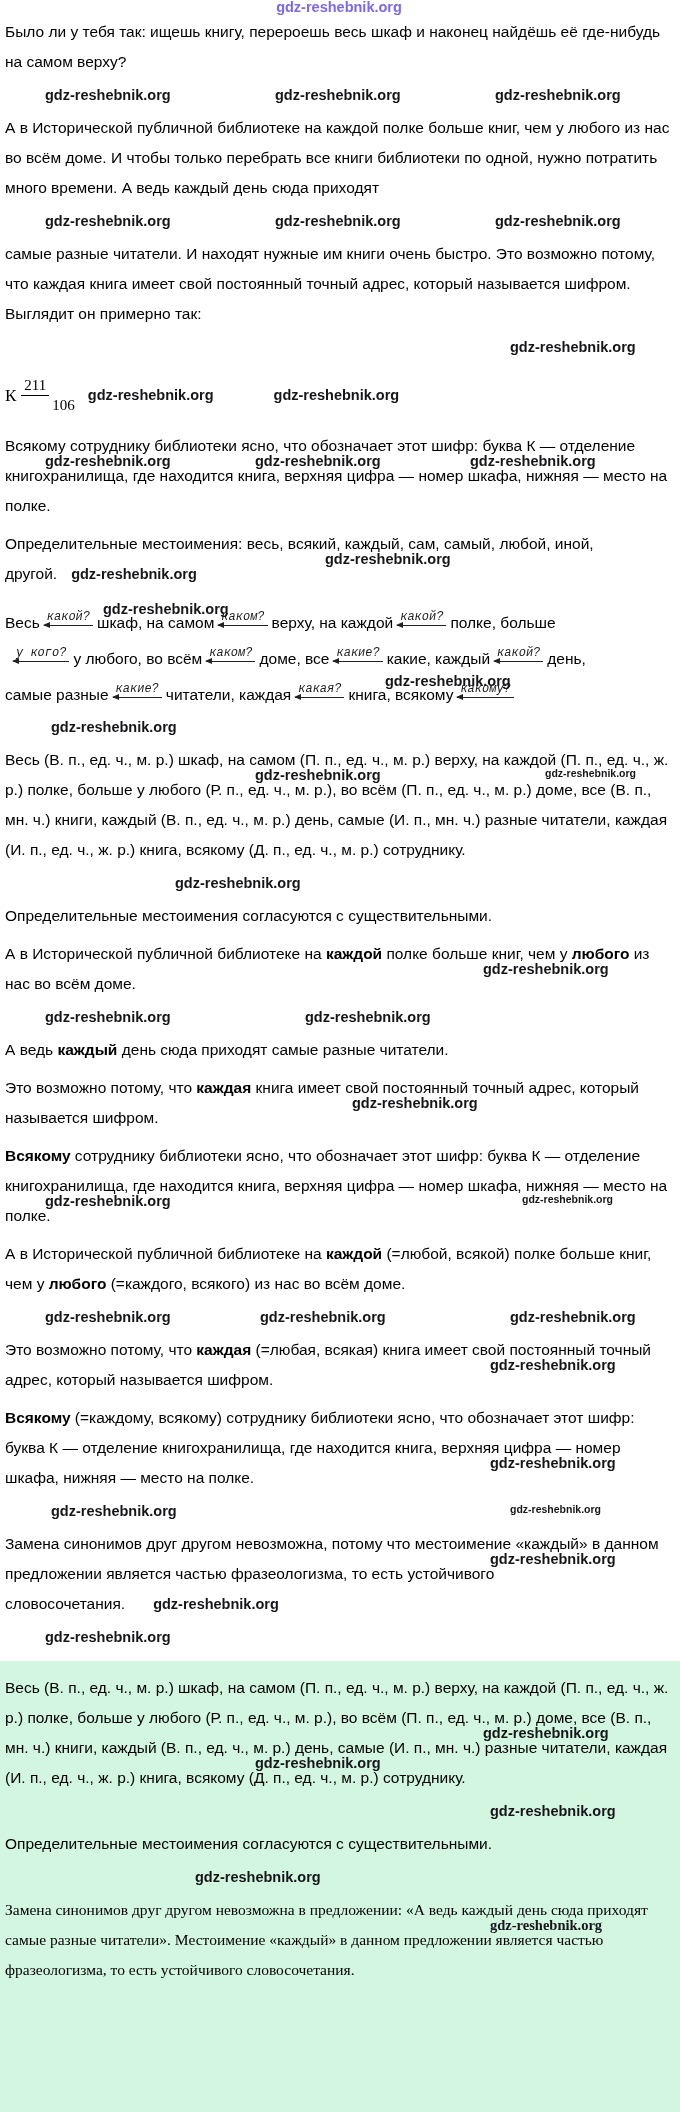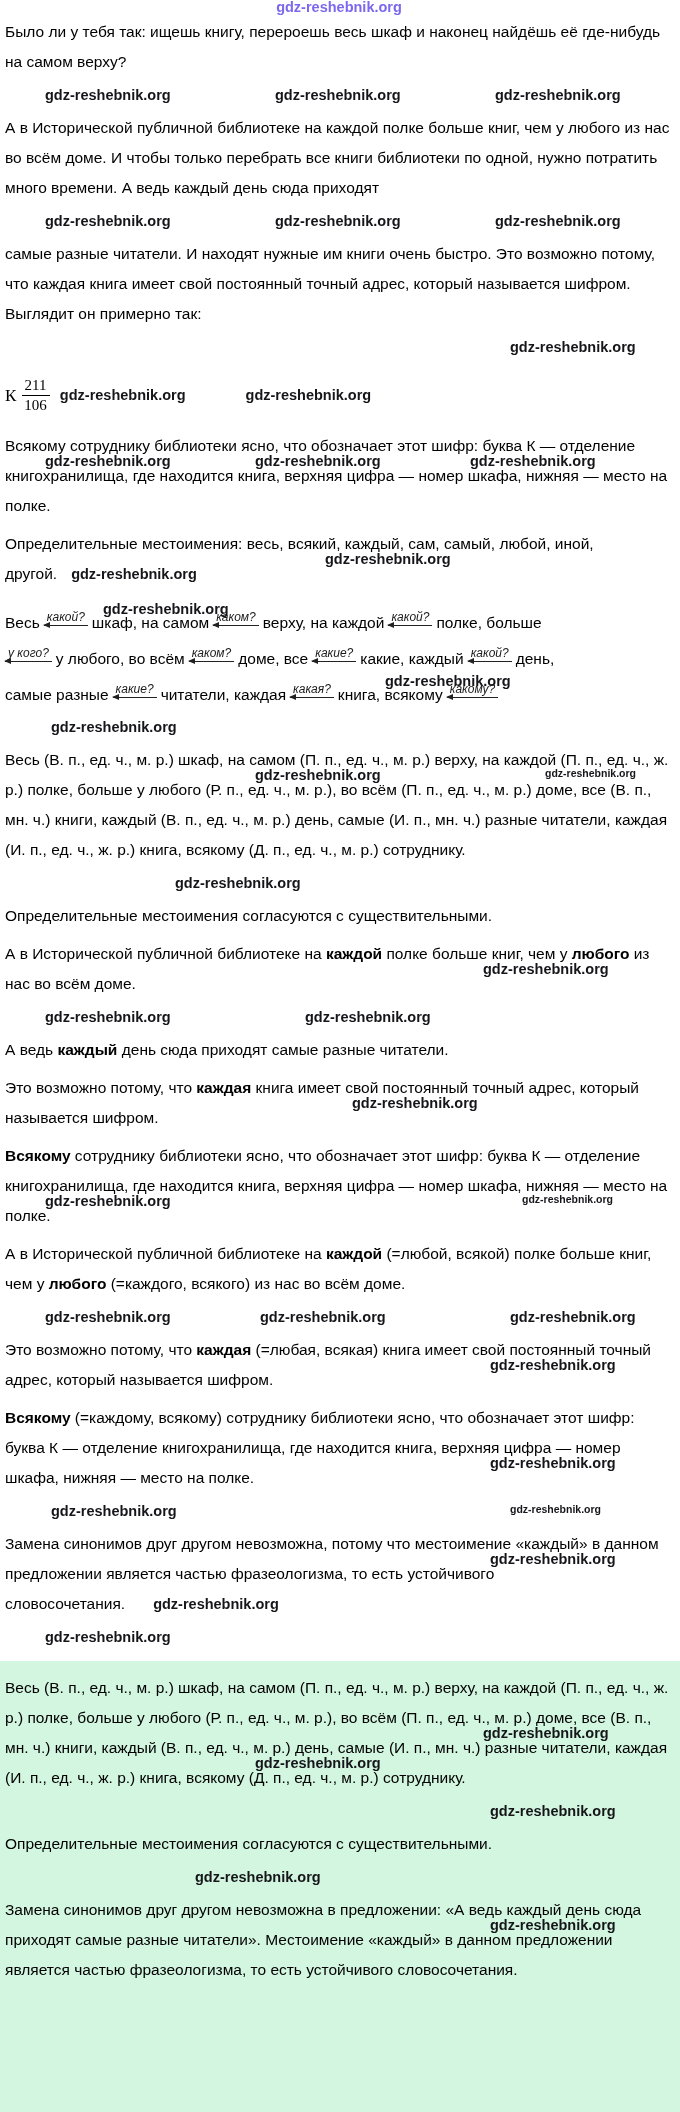--- a/index.html
+++ b/index.html
@@ -15,38 +15,38 @@
   .bold{font-weight:700;}
   .wm{font-weight:700;font-size:14.5px;color:#15151a;white-space:nowrap;line-height:normal;}
   .wm-small{font-size:10.5px;}
   .wm-abs{position:absolute;top:2px;}
   .topwm{text-align:center;height:18px;line-height:15px;margin-top:-1px;}
   .wm-top{color:#7b68ee;}
   .wmrow{position:relative;height:24px;margin:0 0 4px;}
   .shelf{display:flex;align-items:center;height:56px;margin:2px 0 8px;
          font-family:"Liberation Serif","DejaVu Serif",serif;}
   .shelf-k{font-size:17px;margin-right:5px;line-height:19px;}
-  .frac{display:inline-flex;flex-direction:column;align-items:center;font-size:15px;line-height:19px;}
+  .frac{display:inline-flex;flex-direction:column;align-items:flex-start;font-size:15px;line-height:19px;}
   .num{border-bottom:1.5px solid #000;padding:0 3px;}
-  .den{padding:0 3px;}
+  .den{padding:0 3px;margin-left:28px;}
   .shelf .wm{font-family:"Liberation Sans","DejaVu Sans",sans-serif;}
   .diagram{position:relative;margin:2px 0 10px;}
   .dg-row{display:flex;align-items:flex-end;height:36px;padding-bottom:3px;white-space:nowrap;}
   .dg-w{line-height:19px;}
   .qarrow{display:inline-flex;flex-direction:column;align-items:center;margin:0 4px 3px;}
-  .qarrow:first-child{margin-left:0;}
-  .qlabel{font-family:Liberation Sans, sans-serif;font-style:italic;
+  .qarrow:first-child{margin-left:8px;}
+  .qlabel{font-family:Liberation Mono, monospace;font-style:italic;
           font-size:12px;line-height:13px;color:#1a1a1a;padding:0 3px;}
   .aline{display:block;align-self:stretch;height:4px;border-top:1px solid #222;
          position:relative;margin-top:1px;min-width:40px;}
   .aline::before{content:"";position:absolute;left:-1px;top:-4.5px;width:0;height:0;
          border-top:3.5px solid transparent;border-bottom:3.5px solid transparent;
          border-right:7px solid #222;}
   .green{background:#d3f6e0;margin:6px -7px 0 -5px;padding:12px 7px 10px 5px;flex:1 0 auto;}
-  .green .para:last-child{margin-bottom:0;}
+  .green .para:last-child{margin-bottom:0;font-family:Liberation Serif, serif;}
 </style>
 </head>
 <body>
 
 <div id="doc" class="page">
     <div class="topwm"><span class="wm wm-top">gdz-reshebnik.org</span></div>
     <p class="para"><span>Было ли у тебя так: ищешь книгу, перероешь весь шкаф и наконец найдёшь её где-нибудь на самом верху?</span></p>
     <div class="wmrow">
       <span class="wm wm-abs" style="left: 40px;">gdz-reshebnik.org</span>
       <span class="wm wm-abs" style="left: 270px;">gdz-reshebnik.org</span>

